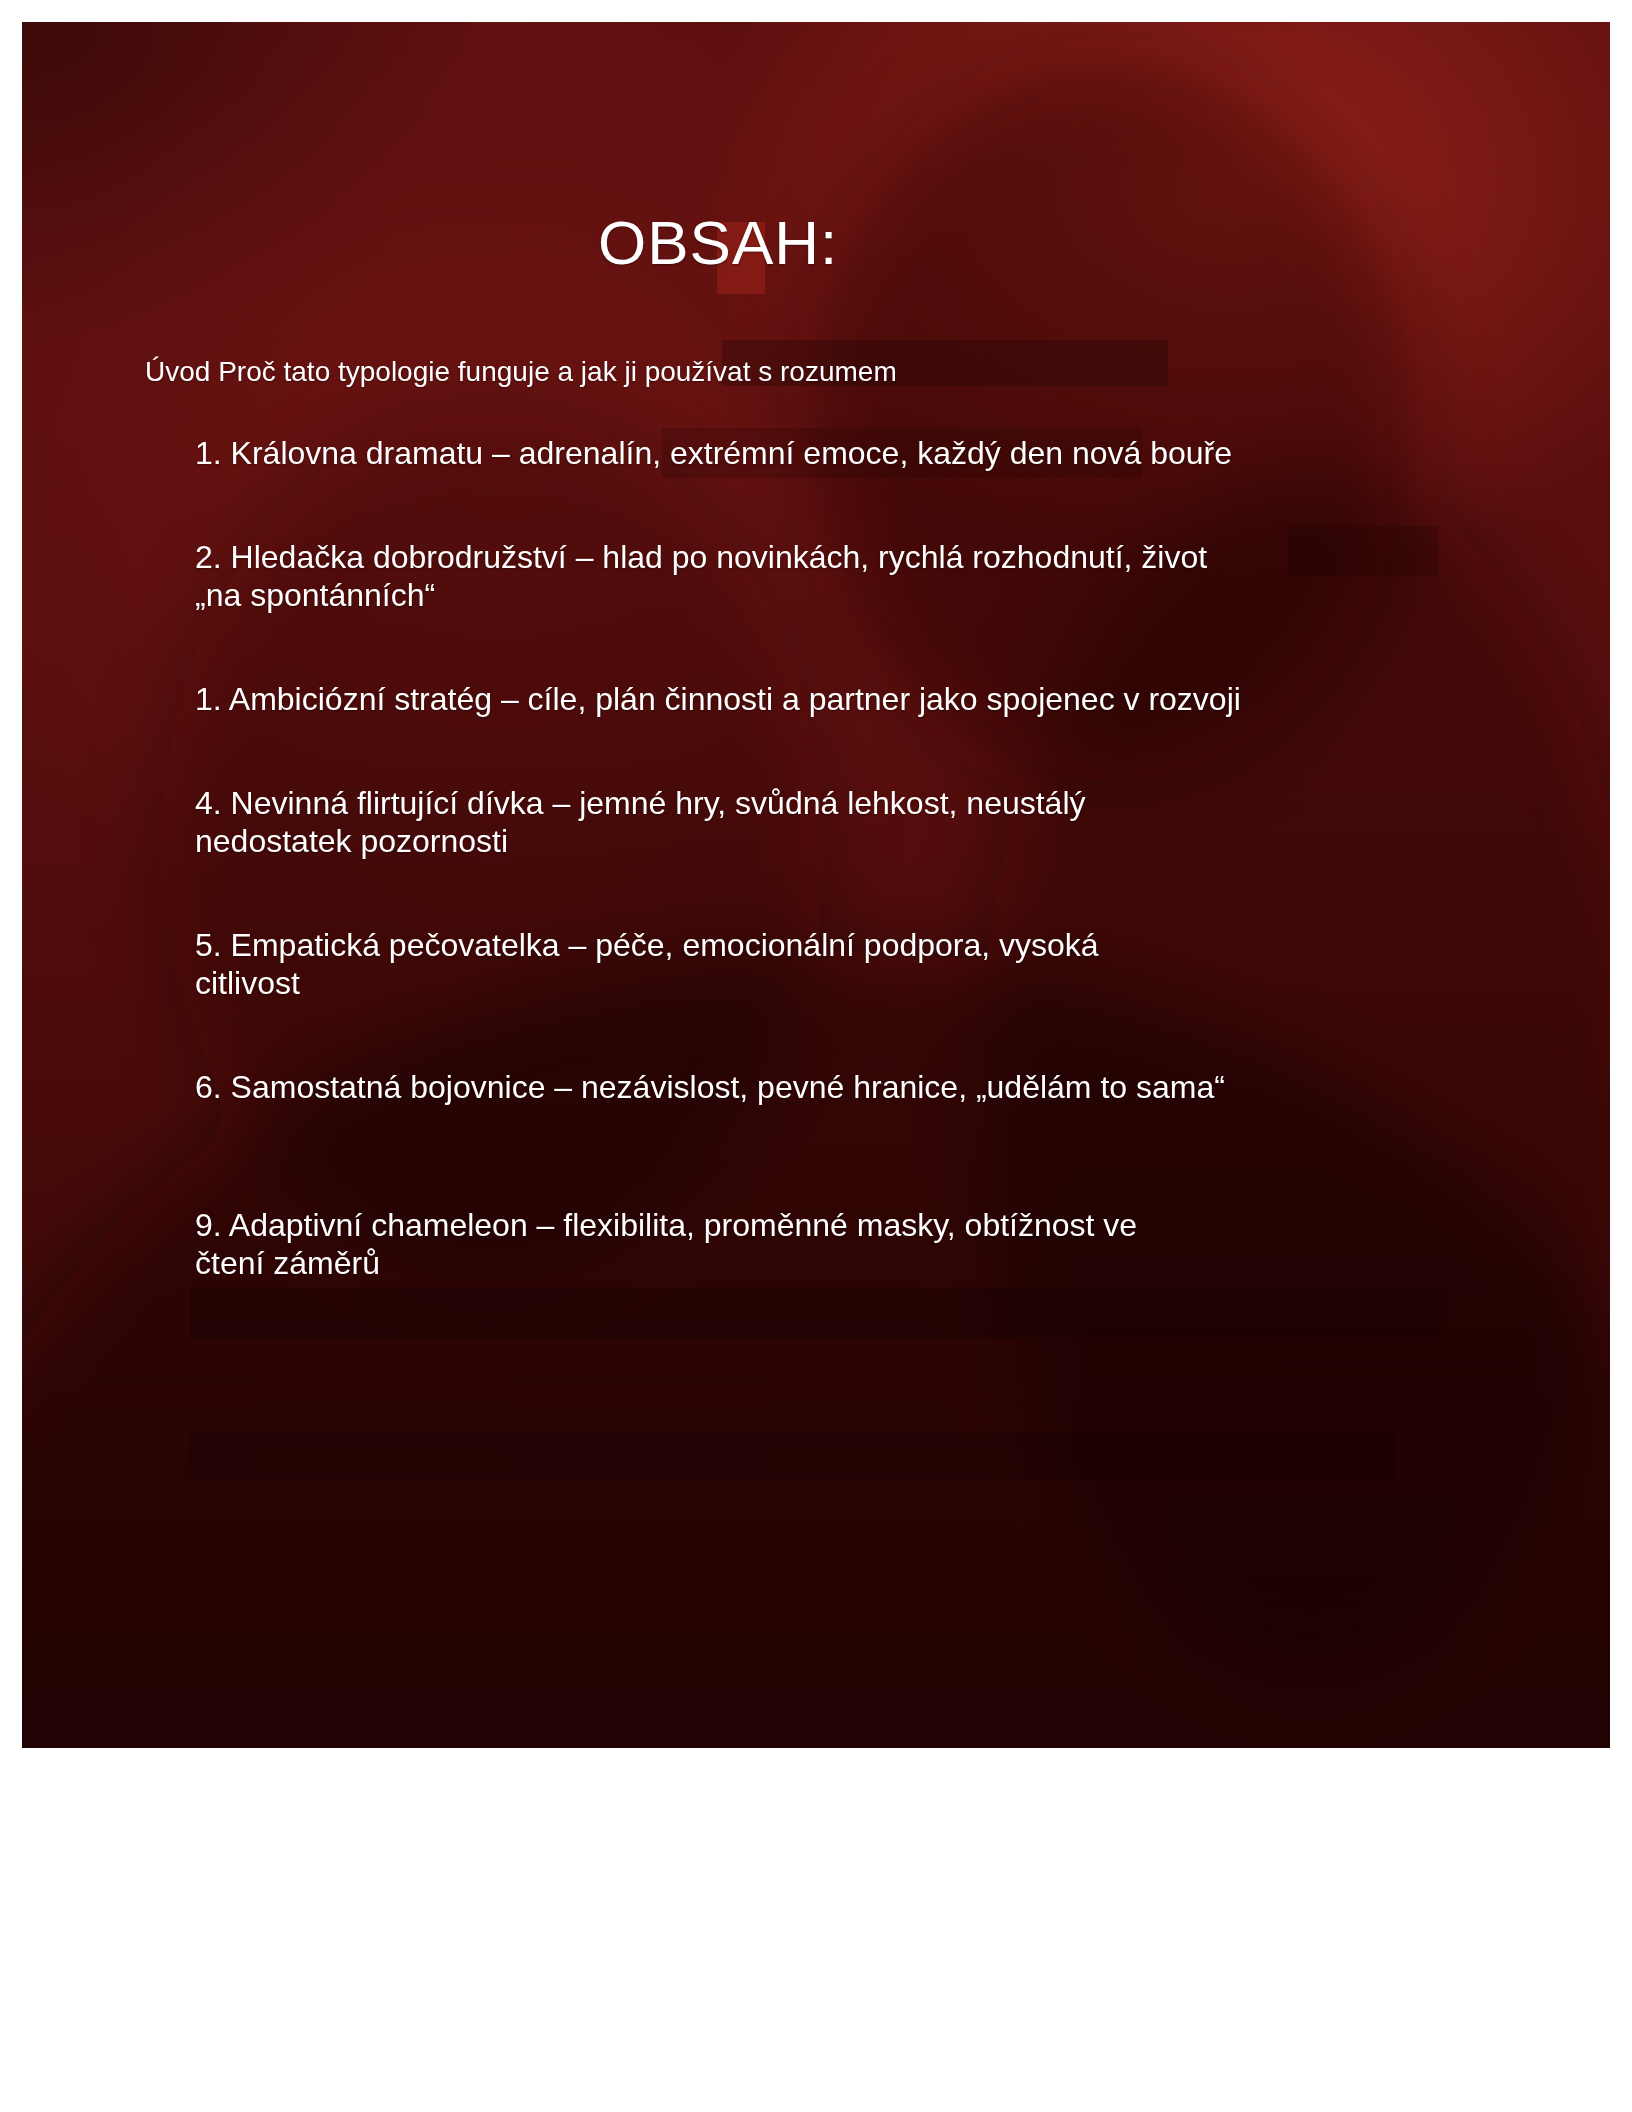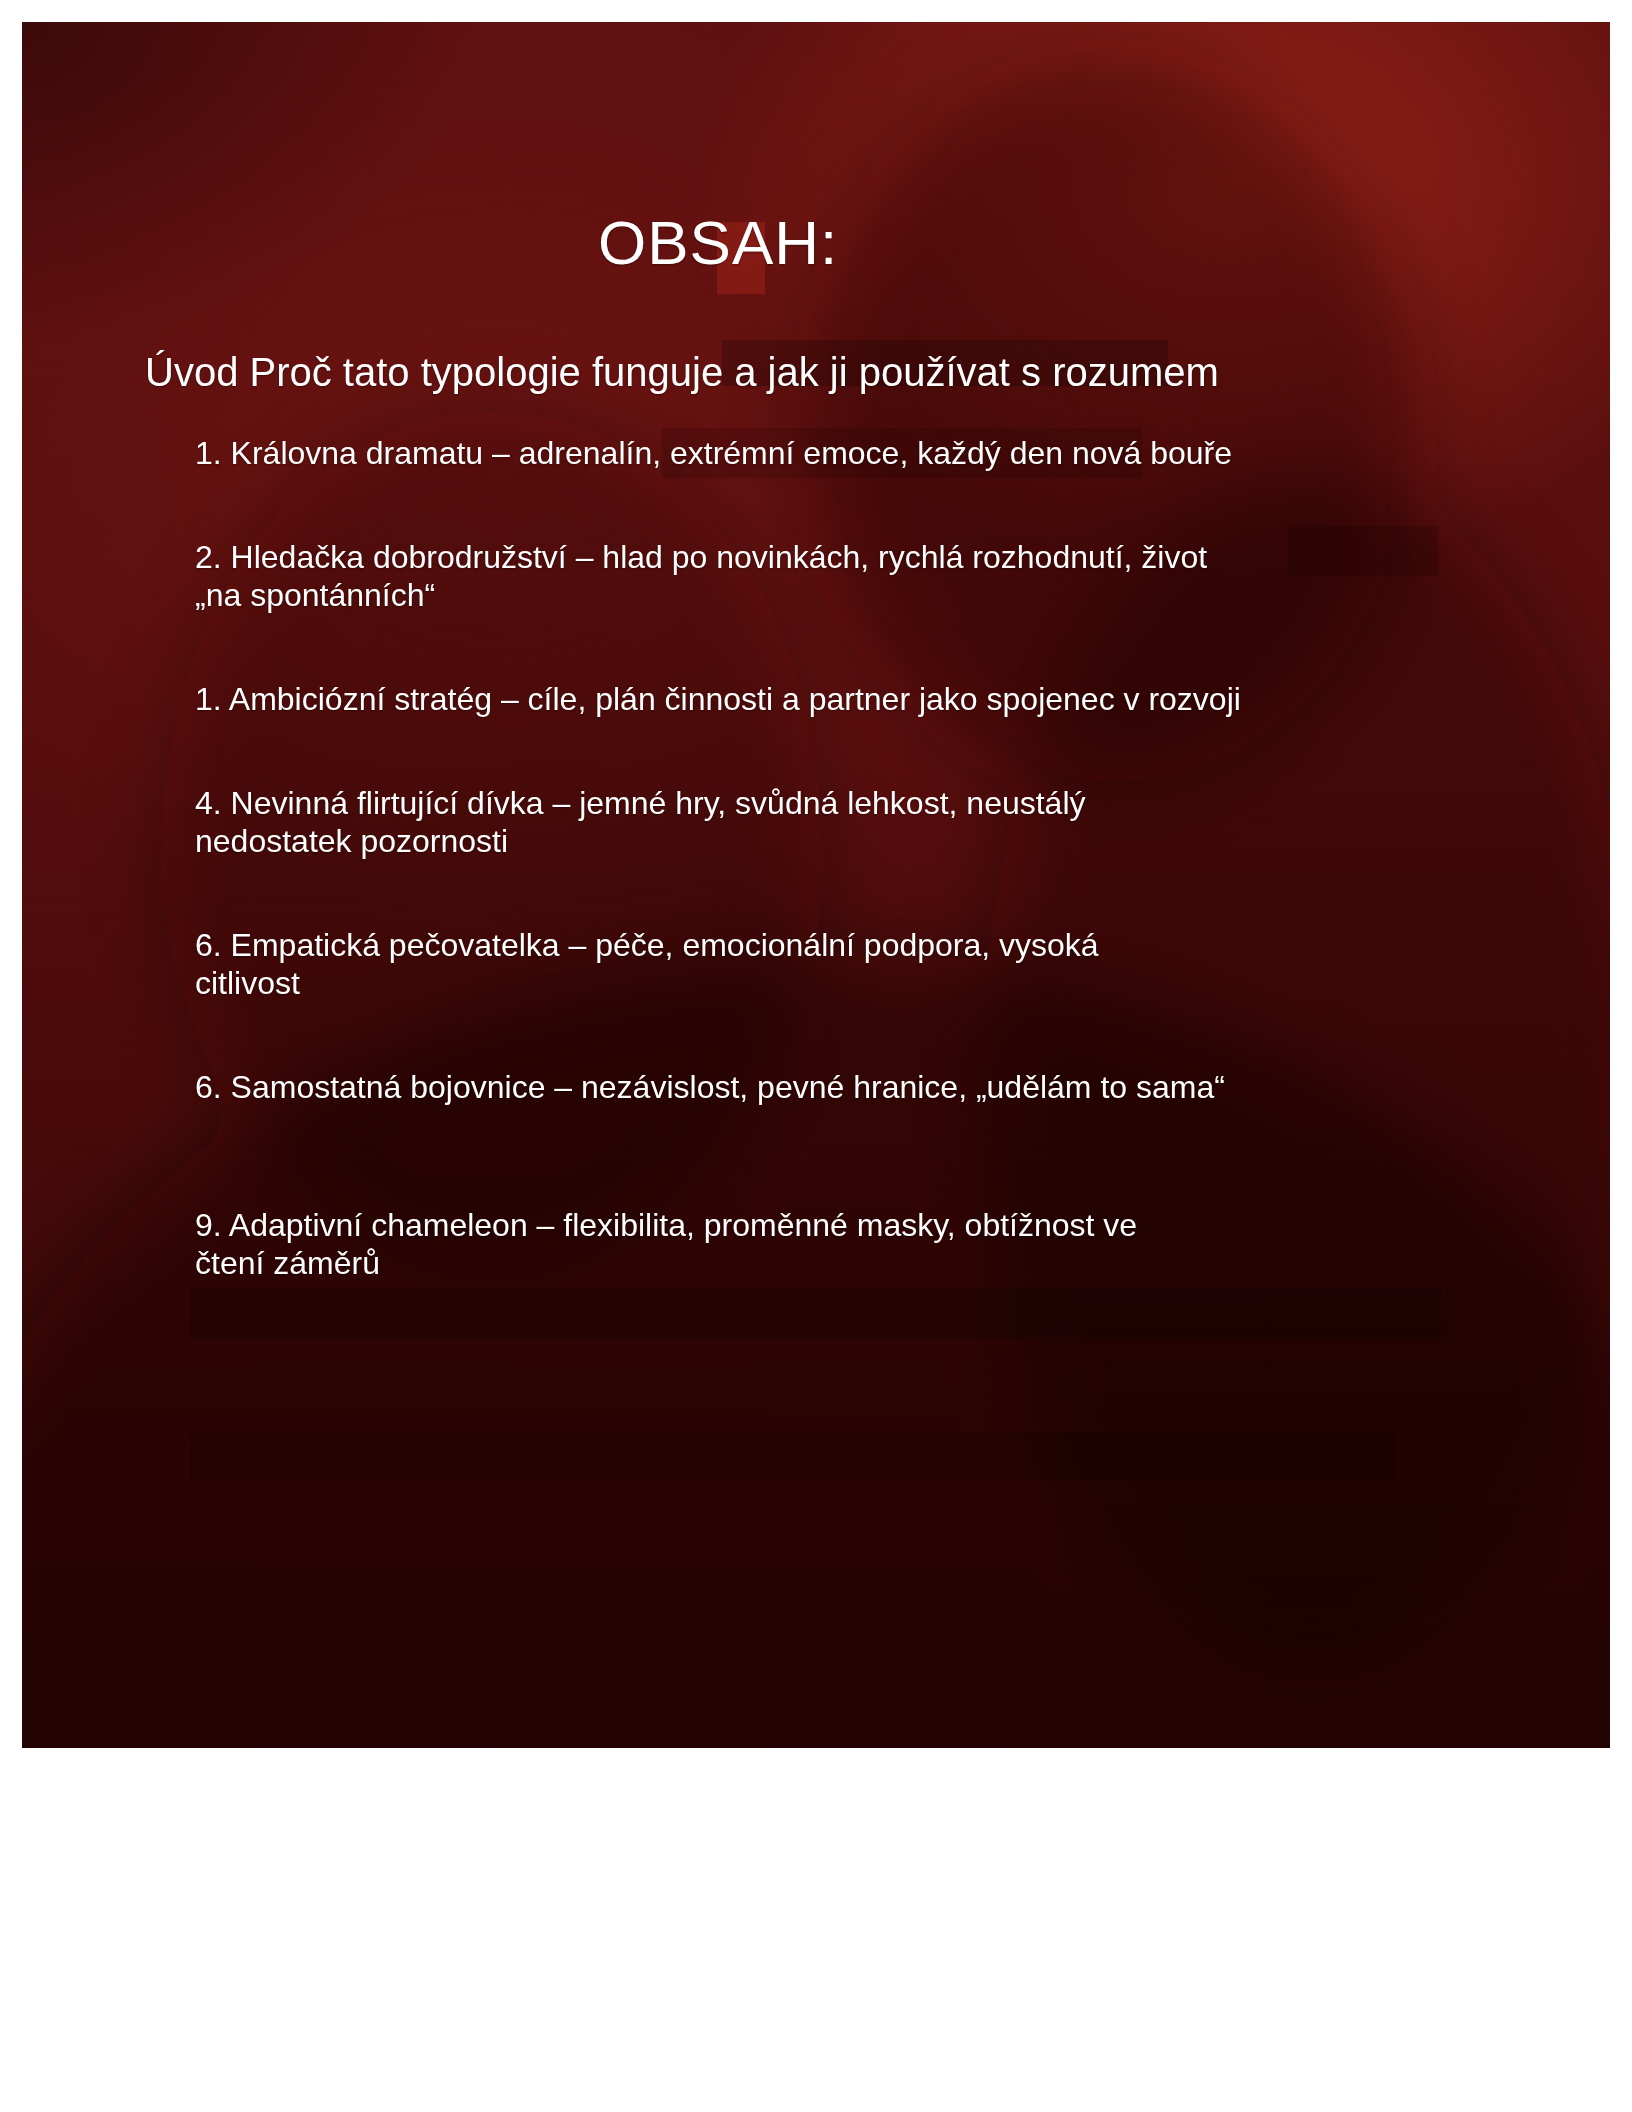--- a/index.html
+++ b/index.html
@@ -48,21 +48,21 @@
   .title {
     margin: 190px 0 0 453px;
     font-size: 62px;
     line-height: 62px;
     font-weight: 400;
     letter-spacing: 1px;
   }
 
   .intro {
     margin: 78px 0 0 0;
-    font-size: 40px;
+    font-size: 28px;
     line-height: 40px;
     font-weight: 400;
   }
 
   .toc { margin: 42px 0 0 50px; width: 1380px; }
 
   .toc-item {
     margin: 0 0 66px 0;
     font-size: 32px;
     line-height: 38px;
@@ -111,21 +111,21 @@
 
       <p class="intro">Úvod Proč tato typologie funguje a jak ji používat s rozumem</p>
 
       <div class="toc">
         <p class="toc-item">1. Královna dramatu – adrenalín, extrémní emoce, každý den nová bouře</p>
         <p class="toc-item">2. Hledačka dobrodružství – hlad po novinkách, rychlá rozhodnutí, život
 „na spontánních“</p>
         <p class="toc-item">1. Ambiciózní stratég – cíle, plán činnosti a partner jako spojenec v rozvoji</p>
         <p class="toc-item">4. Nevinná flirtující dívka – jemné hry, svůdná lehkost, neustálý
 nedostatek pozornosti</p>
-        <p class="toc-item">6. Empatická pečovatelka – péče, emocionální podpora, vysoká
+        <p class="toc-item">5. Empatická pečovatelka – péče, emocionální podpora, vysoká
 citlivost</p>
         <p class="toc-item gap-after">6. Samostatná bojovnice – nezávislost, pevné hranice, „udělám to sama“</p>
         <p class="toc-item">9. Adaptivní chameleon – flexibilita, proměnné masky, obtížnost ve
 čtení záměrů</p>
       </div>
 
       <div class="page-number">1</div>
     </div>
   </div>
 </div>

